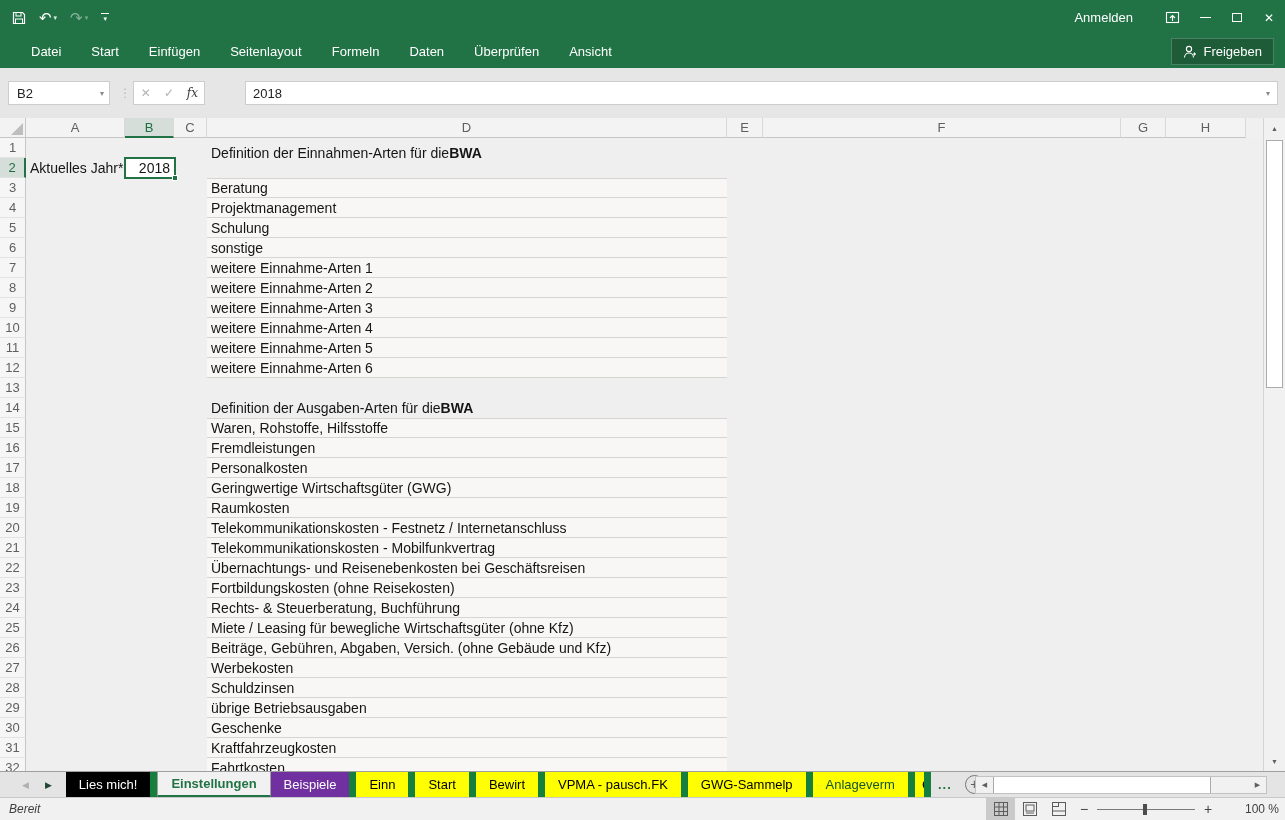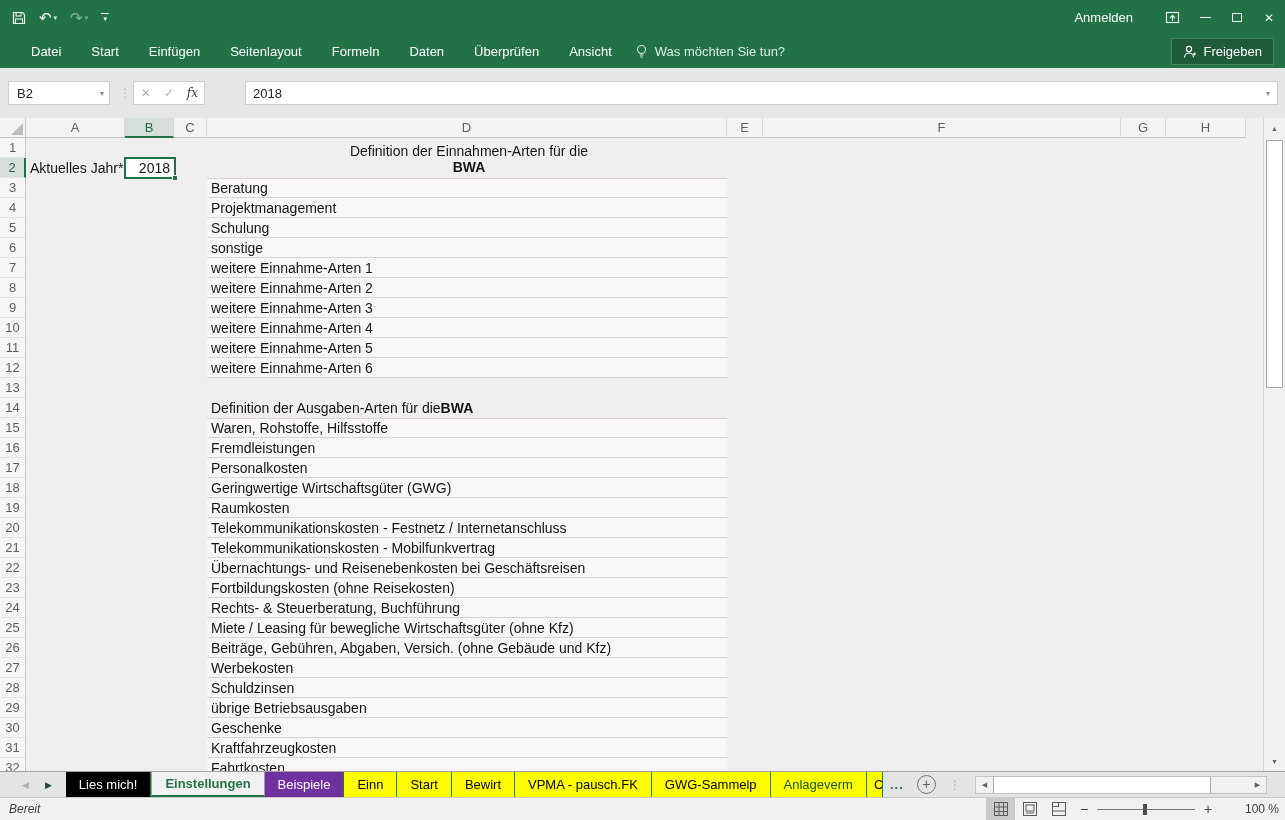--- a/index.html
+++ b/index.html
@@ -17,21 +17,21 @@
   .qat-custom .chv{font-size:7px;color:#fff;}
   .win-title{position:absolute;left:50%;top:0;transform:translateX(-50%);height:35px;display:flex;align-items:center;font-size:13px;white-space:pre;}
   .tb-right{position:absolute;right:0;top:0;height:35px;display:flex;align-items:center;}
   .signin{font-size:13px;margin-right:22px;}
   .ribdisp{width:34px;height:35px;display:flex;align-items:center;justify-content:center;}
   .wbtn{width:32px;height:35px;display:flex;align-items:center;justify-content:center;font-size:12px;}
   .min-glyph{width:11px;height:1px;background:#fff;display:inline-block;}
   .max-glyph{width:10px;height:9px;border:1px solid #fff;display:inline-block;}
 
   
-  .ribbonrow{position:absolute;left:0;top:35px;width:100%;height:33px;background:#217346;display:flex;padding-left:16px;}
+  .ribbonrow{position:absolute;left:0;top:35px;width:100%;height:33px;background:#217346;display:flex;padding-left:16px;flex-direction:column;}
   .rtab{color:#fff;font-size:13px;padding:0 15px;height:33px;display:flex;align-items:center;cursor:default;}
   .tellme{display:flex;align-items:center;gap:7px;color:rgba(255,255,255,.85);font-size:13px;margin-left:8px;}
   .share-btn{position:absolute;right:11px;top:3px;height:27px;background:#1e5c38;border:1px solid #4a8164;color:#fff;font-size:13px;display:flex;align-items:center;gap:7px;padding:0 11px;}
 
   
   .formula-row{position:absolute;left:0;top:68px;width:100%;height:66px;background:#e6e6e6;border-bottom:1px solid #c8c8c8;}
   .namebox{position:absolute;left:8px;top:13px;width:102px;height:24px;background:#fff;border:1px solid #cdcdcd;display:flex;align-items:center;font-size:13px;color:#222;padding-left:8px;}
   .namebox .dd{margin-left:auto;margin-right:5px;font-size:8px;color:#8a8a8a;}
   .fdots{position:absolute;left:119px;top:13px;height:24px;display:flex;align-items:center;color:#b5b5b5;font-size:12px;letter-spacing:1px;}
   .fbtns{position:absolute;left:133px;top:13px;width:72px;height:24px;background:#fff;border:1px solid #cdcdcd;display:flex;align-items:center;}
@@ -63,21 +63,21 @@
   .vscroll{position:absolute;left:1263px;top:118px;width:22px;height:653px;background:#f1f1f1;border-left:1px solid #d4d4d4;}
   .vscroll .arr{position:absolute;left:0;width:100%;height:18px;display:flex;align-items:center;justify-content:center;font-size:7px;color:#5f5f5f;}
   .vscroll .arr.up{top:1px;}
   .vscroll .arr.down{bottom:1px;}
   .vthumb{position:absolute;left:2px;top:22px;width:17px;height:248px;background:#ffffff;border:1px solid #ababab;}
 
   
   .tabbar{position:absolute;left:0;top:771px;width:100%;height:26px;background:#e4e4e4;border-top:1px solid #9f9f9f;display:flex;align-items:stretch;}
   .tabnav{display:flex;align-items:center;gap:16px;padding:0 14px 0 22px;}
   .tabnav .na{font-size:9px;}
-  .sheettab{display:flex;align-items:center;padding:0 13px;font-size:13px;border-right:1px solid #15803d;cursor:default;white-space:nowrap;}
+  .sheettab{display:flex;align-items:center;padding:0 13px;font-size:13px;border-right:7px solid #15803d;cursor:default;white-space:nowrap;}
   .sheettab.active{background:#f1f1f1;color:#217346;font-weight:bold;border-left:1px solid #9f9f9f;border-right:1px solid #9f9f9f;border-bottom:2px solid #217346;}
   .sheettab.clipped{width:16px;padding:0 0 0 7px;overflow:hidden;}
   .moretabs{display:flex;align-items:center;color:#217346;font-weight:bold;letter-spacing:1px;padding:0 7px;font-size:13px;}
   .addsheet{align-self:center;width:19px;height:19px;border:1px solid #767676;border-radius:50%;color:#5e5e5e;font-size:14px;line-height:16px;text-align:center;margin:0 6px;}
   .tdots{align-self:center;color:#adadad;font-size:12px;margin:0 7px;}
   .hscroll{position:absolute;left:975px;top:4px;width:292px;height:18px;border:1px solid #c2c2c2;background:#f1f1f1;display:flex;align-items:stretch;}
   .hscroll .arr{width:17px;display:flex;align-items:center;justify-content:center;font-size:7px;color:#5f5f5f;}
   .hthumb{width:218px;background:#fff;border-left:1px solid #ababab;border-right:1px solid #ababab;}
 
   
@@ -183,21 +183,21 @@
         <div class="tri"></div>
       </div>
     <span id="colheads"><div class="colhead" style="left: 26px; width: 99px;">A</div><div class="colhead sel" style="left: 125px; width: 49px;">B</div><div class="colhead" style="left: 174px; width: 33px;">C</div><div class="colhead" style="left: 207px; width: 520px;">D</div><div class="colhead" style="left: 727px; width: 36px;">E</div><div class="colhead" style="left: 763px; width: 358px;">F</div><div class="colhead" style="left: 1121px; width: 45px;">G</div><div class="colhead" style="left: 1166px; width: 80px;">H</div></span>
   </div>
 
   <div class="grid">
     <span id="rownums"><div class="rownum" style="top: 0px;">1</div><div class="rownum sel" style="top: 20px;">2</div><div class="rownum" style="top: 40px;">3</div><div class="rownum" style="top: 60px;">4</div><div class="rownum" style="top: 80px;">5</div><div class="rownum" style="top: 100px;">6</div><div class="rownum" style="top: 120px;">7</div><div class="rownum" style="top: 140px;">8</div><div class="rownum" style="top: 160px;">9</div><div class="rownum" style="top: 180px;">10</div><div class="rownum" style="top: 200px;">11</div><div class="rownum" style="top: 220px;">12</div><div class="rownum" style="top: 240px;">13</div><div class="rownum" style="top: 260px;">14</div><div class="rownum" style="top: 280px;">15</div><div class="rownum" style="top: 300px;">16</div><div class="rownum" style="top: 320px;">17</div><div class="rownum" style="top: 340px;">18</div><div class="rownum" style="top: 360px;">19</div><div class="rownum" style="top: 380px;">20</div><div class="rownum" style="top: 400px;">21</div><div class="rownum" style="top: 420px;">22</div><div class="rownum" style="top: 440px;">23</div><div class="rownum" style="top: 460px;">24</div><div class="rownum" style="top: 480px;">25</div><div class="rownum" style="top: 500px;">26</div><div class="rownum" style="top: 520px;">27</div><div class="rownum" style="top: 540px;">28</div><div class="rownum" style="top: 560px;">29</div><div class="rownum" style="top: 580px;">30</div><div class="rownum" style="top: 600px;">31</div><div class="rownum" style="top: 620px;">32</div></span>
     <span id="cells"><div class="cell" style="left: 26px; width: 99px; top: 20px;">Aktuelles Jahr*</div><div class="b2cell">
           <span>2018</span>
           <span class="fillhandle"></span>
-        </div><div class="cell" style="left: 207px; width: 520px; top: 5px; flex-direction: column;">
+        </div><div class="cell" style="left: 207px; width: 520px; top: 5px;">
           <span>Definition der Einnahmen-Arten für die </span>
           <b>BWA</b>
         </div><div class="cell list-cell first" style="left: 207px; width: 520px; top: 40px;">Beratung</div><div class="cell list-cell" style="left: 207px; width: 520px; top: 60px;">Projektmanagement</div><div class="cell list-cell" style="left: 207px; width: 520px; top: 80px;">Schulung</div><div class="cell list-cell" style="left: 207px; width: 520px; top: 100px;">sonstige</div><div class="cell list-cell" style="left: 207px; width: 520px; top: 120px;">weitere Einnahme-Arten 1</div><div class="cell list-cell" style="left: 207px; width: 520px; top: 140px;">weitere Einnahme-Arten 2</div><div class="cell list-cell" style="left: 207px; width: 520px; top: 160px;">weitere Einnahme-Arten 3</div><div class="cell list-cell" style="left: 207px; width: 520px; top: 180px;">weitere Einnahme-Arten 4</div><div class="cell list-cell" style="left: 207px; width: 520px; top: 200px;">weitere Einnahme-Arten 5</div><div class="cell list-cell" style="left: 207px; width: 520px; top: 220px;">weitere Einnahme-Arten 6</div><div class="cell" style="left: 207px; width: 520px; top: 260px;">
           <span>Definition der Ausgaben-Arten für die </span>
           <b>BWA</b>
         </div><div class="cell list-cell first" style="left: 207px; width: 520px; top: 280px;">Waren, Rohstoffe, Hilfsstoffe</div><div class="cell list-cell" style="left: 207px; width: 520px; top: 300px;">Fremdleistungen</div><div class="cell list-cell" style="left: 207px; width: 520px; top: 320px;">Personalkosten</div><div class="cell list-cell" style="left: 207px; width: 520px; top: 340px;">Geringwertige Wirtschaftsgüter (GWG)</div><div class="cell list-cell" style="left: 207px; width: 520px; top: 360px;">Raumkosten</div><div class="cell list-cell" style="left: 207px; width: 520px; top: 380px;">Telekommunikationskosten - Festnetz / Internetanschluss</div><div class="cell list-cell" style="left: 207px; width: 520px; top: 400px;">Telekommunikationskosten - Mobilfunkvertrag</div><div class="cell list-cell" style="left: 207px; width: 520px; top: 420px;">Übernachtungs- und Reisenebenkosten bei Geschäftsreisen</div><div class="cell list-cell" style="left: 207px; width: 520px; top: 440px;">Fortbildungskosten (ohne Reisekosten)</div><div class="cell list-cell" style="left: 207px; width: 520px; top: 460px;">Rechts- &amp; Steuerberatung, Buchführung</div><div class="cell list-cell" style="left: 207px; width: 520px; top: 480px;">Miete / Leasing für bewegliche Wirtschaftsgüter (ohne Kfz)</div><div class="cell list-cell" style="left: 207px; width: 520px; top: 500px;">Beiträge, Gebühren, Abgaben, Versich. (ohne Gebäude und Kfz)</div><div class="cell list-cell" style="left: 207px; width: 520px; top: 520px;">Werbekosten</div><div class="cell list-cell" style="left: 207px; width: 520px; top: 540px;">Schuldzinsen</div><div class="cell list-cell" style="left: 207px; width: 520px; top: 560px;">übrige Betriebsausgaben</div><div class="cell list-cell" style="left: 207px; width: 520px; top: 580px;">Geschenke</div><div class="cell list-cell" style="left: 207px; width: 520px; top: 600px;">Kraftfahrzeugkosten</div><div class="cell list-cell" style="left: 207px; width: 520px; top: 620px;">Fahrtkosten</div></span>
   </div>
 
   <div class="vscroll">
     <span class="arr up">▲</span>

